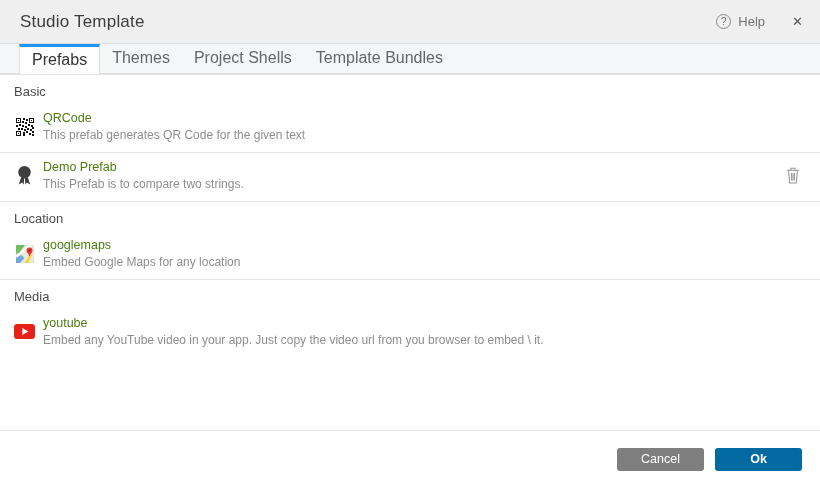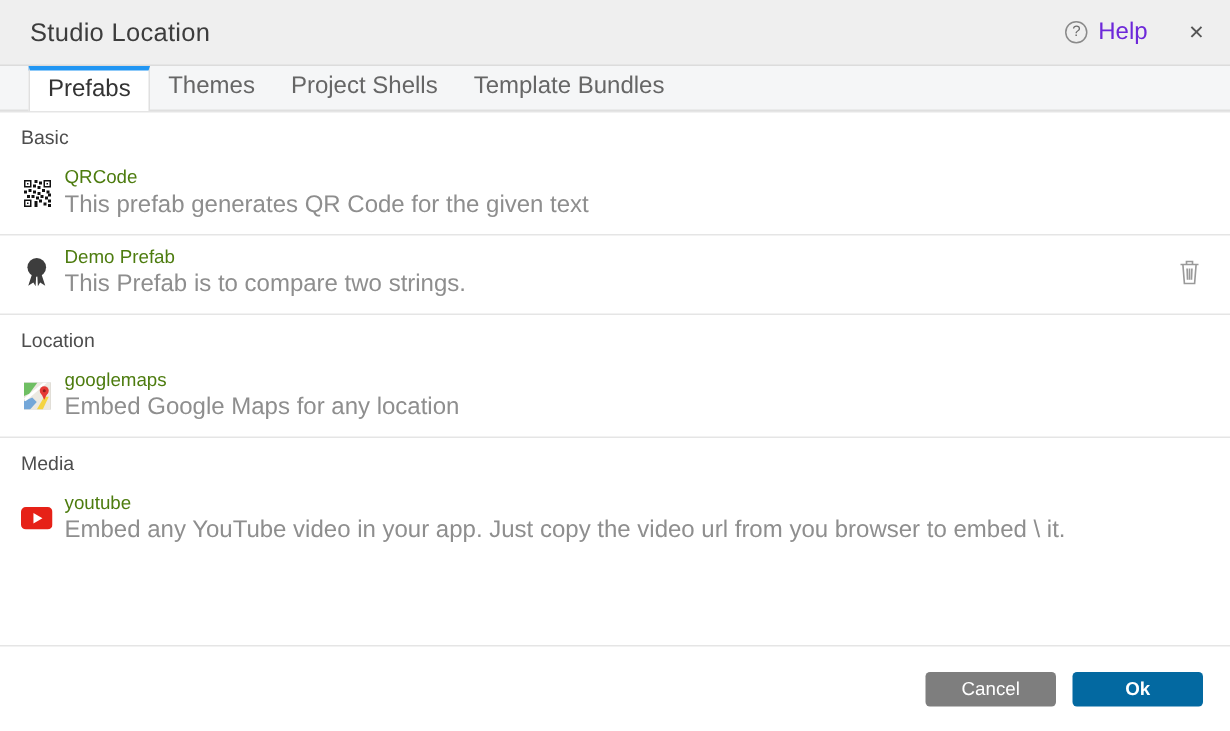--- a/index.html
+++ b/index.html
@@ -15,21 +15,21 @@
     height:44px; background:#efefef; border-bottom:1px solid #dcdcdc;
     display:flex; align-items:center; padding:0 17px 0 20px;
   }
   .title { font-size:17px; color:#3d3d3d; letter-spacing:.2px; }
   .header-right { margin-left:auto; display:flex; align-items:center; }
   .help { display:flex; align-items:center; cursor:pointer; }
   .help-badge {
     width:15px; height:15px; border:1px solid #8a8a8a; border-radius:50%;
     font-size:10px; line-height:13px; text-align:center; color:#6d6d6d; margin-right:7px;
   }
-  .help-label { font-size:16px; color:#6d28d9; }
+  .help-label { font-size:13px; color:#737373; }
   .close-x { margin-left:27px; font-size:13px; color:#555; cursor:pointer; }
 
   
   .tabbar {
     height:30px; background:#f5f6f7; border-bottom:1px solid #dfdfdf;
     display:flex; align-items:stretch; padding-left:19px;
   }
   .tab {
     padding:0 12px; font-size:16px; color:#666; line-height:28px;
     cursor:pointer; white-space:nowrap;
@@ -58,21 +58,21 @@
   .section-title { padding:9px 14px 5px; font-size:13px; color:#4d4d4d; }
 
   .item {
     display:flex; align-items:center; padding:7px 18px 10px 14px; cursor:pointer;
   }
   .item .icon-cell {
     width:21px; min-width:21px; margin-right:8px; display:flex;
     align-items:center; justify-content:center;
   }
   .item-title { font-size:12.5px; color:#4d7c0f; margin-bottom:3px; }
-  .item-desc  { font-size:16px;  color:#8e8e8e; }
+  .item-desc  { font-size:12px;  color:#8e8e8e; }
   .delete-btn { margin-left:auto; cursor:pointer; display:flex; align-items:center; padding:2px; }
 
   
   .footer {
     position:absolute; left:0; right:0; bottom:0; height:57px;
     border-top:1px solid #e5e5e5; background:#fff;
     display:flex; align-items:center; justify-content:flex-end;
     padding:0 18px; gap:11px;
   }
   .btn {
@@ -82,21 +82,21 @@
   }
   .btn-cancel { background:#7e7e7e; }
   .btn-ok { background:#0369a1; font-weight:bold; }
 </style>
 </head>
 <body>
 
 <div class="dialog">
 
   <div class="header">
-    <div class="title">Studio Location</div>
+    <div class="title">Studio Template</div>
     <div class="header-right">
       <div class="help">
         <span class="help-badge">?</span>
         <span class="help-label">Help</span>
       </div>
       <span class="close-x">✕</span>
     </div>
   </div>
 
   <div class="tabbar">

